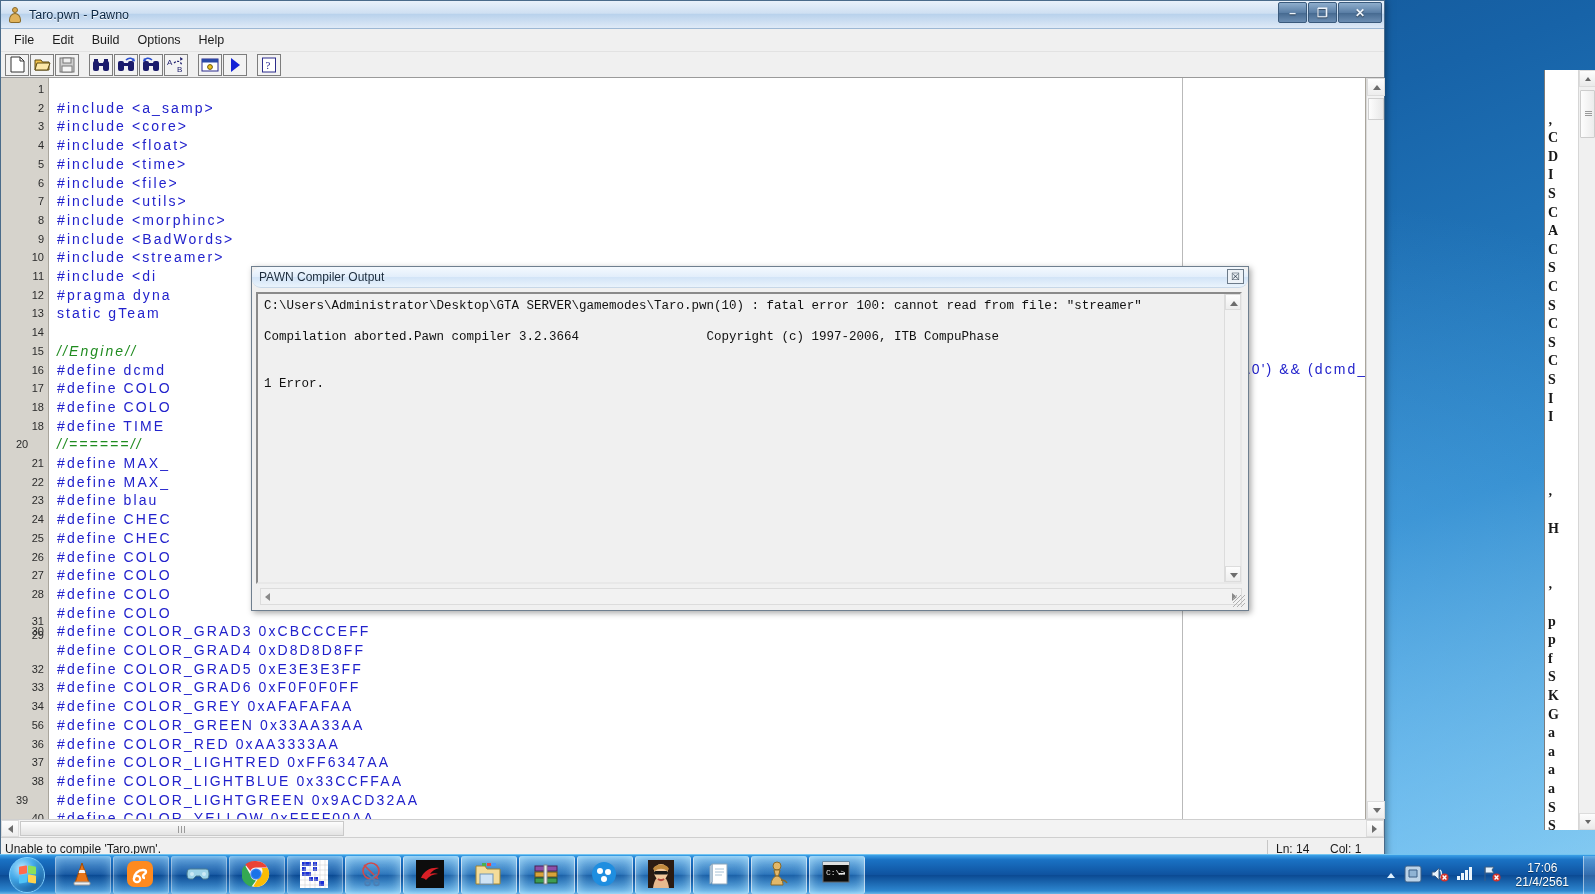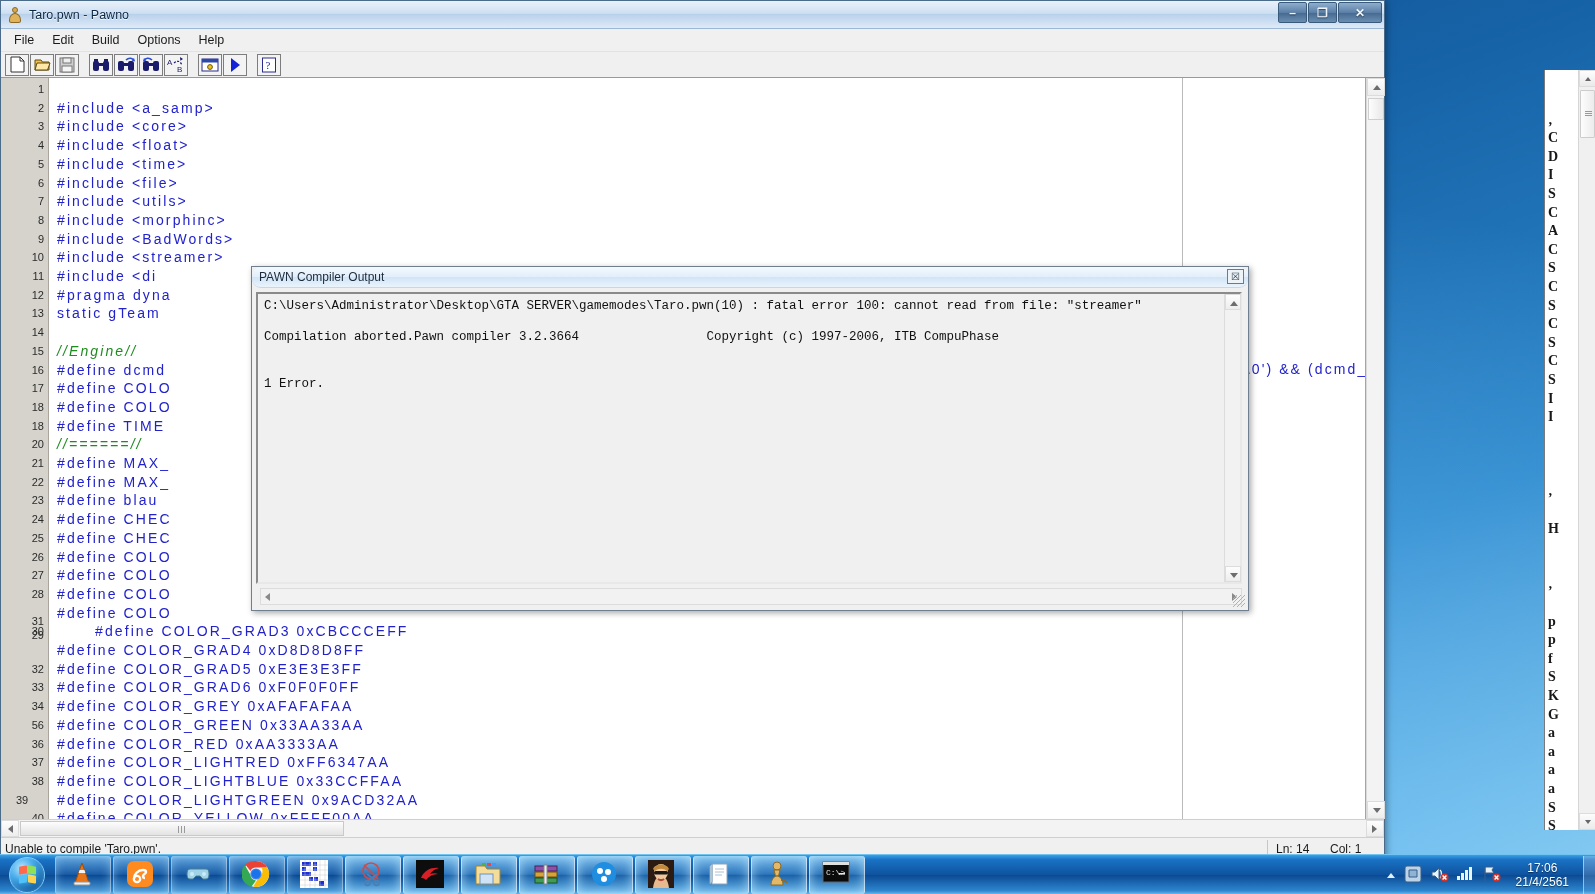--- a/index.html
+++ b/index.html
@@ -535,21 +535,21 @@
         <div class="lnum" style="top: 170.3px;">10</div>
         <div class="lnum" style="top: 189px;">11</div>
         <div class="lnum" style="top: 207.7px;">12</div>
         <div class="lnum" style="top: 226.4px;">13</div>
         <div class="lnum" style="top: 245.1px;">14</div>
         <div class="lnum" style="top: 263.8px;">15</div>
         <div class="lnum" style="top: 282.5px;">16</div>
         <div class="lnum" style="top: 301.2px;">17</div>
         <div class="lnum" style="top: 319.9px;">18</div>
         <div class="lnum" style="top: 338.6px;">18</div>
-        <div class="lnum" style="top: 357.3px;">20</div>
+        <div class="lnum" style="top: 357.3px; text-align: center;">20</div>
         <div class="lnum" style="top: 376px;">21</div>
         <div class="lnum" style="top: 394.7px;">22</div>
         <div class="lnum" style="top: 413.4px; text-align: right;">23</div>
         <div class="lnum" style="top: 432.1px;">24</div>
         <div class="lnum" style="top: 450.8px;">25</div>
         <div class="lnum" style="top: 469.5px;">26</div>
         <div class="lnum" style="top: 488.2px;">27</div>
         <div class="lnum" style="top: 506.9px;">28</div>
         <div class="lnum" style="top: 548px; margin-left: 12px;">29</div>
         <div class="lnum" style="top: 544.3px;">30</div>
@@ -586,21 +586,21 @@
         <div class="codeline comment" style="top: 357.3px;">//======//</div>
         <div class="codeline" style="top: 376px;">#define MAX_</div>
         <div class="codeline" style="top: 394.7px;">#define MAX_</div>
         <div class="codeline" style="top: 413.4px;">#define blau</div>
         <div class="codeline" style="top: 432.1px;">#define CHEC</div>
         <div class="codeline" style="top: 450.8px;">#define CHEC</div>
         <div class="codeline" style="top: 469.5px;">#define COLO</div>
         <div class="codeline" style="top: 488.2px;">#define COLO</div>
         <div class="codeline" style="top: 506.9px;">#define COLO</div>
         <div class="codeline" style="top: 525.6px;">#define COLO</div>
-        <div class="codeline" style="top: 544.3px; margin-left: 38px;">#define COLOR_GRAD3 0xCBCCCEFF</div>
+        <div class="codeline" style="top: 544.3px;">#define COLOR_GRAD3 0xCBCCCEFF</div>
         <div class="codeline" style="top: 563px;">#define COLOR_GRAD4 0xD8D8D8FF</div>
         <div class="codeline" style="top: 581.7px;">#define COLOR_GRAD5 0xE3E3E3FF</div>
         <div class="codeline" style="top: 600.4px;">#define COLOR_GRAD6 0xF0F0F0FF</div>
         <div class="codeline" style="top: 619.1px;">#define COLOR_GREY 0xAFAFAFAA</div>
         <div class="codeline" style="top: 637.8px;">#define COLOR_GREEN 0x33AA33AA</div>
         <div class="codeline" style="top: 656.5px;">#define COLOR_RED 0xAA3333AA</div>
         <div class="codeline" style="top: 675.2px;">#define COLOR_LIGHTRED 0xFF6347AA</div>
         <div class="codeline" style="top: 693.9px;">#define COLOR_LIGHTBLUE 0x33CCFFAA</div>
         <div class="codeline" style="top: 712.6px;">#define COLOR_LIGHTGREEN 0x9ACD32AA</div>
         <div class="codeline" style="top: 731.3px;">#define COLOR_YELLOW 0xFFFF00AA</div>

